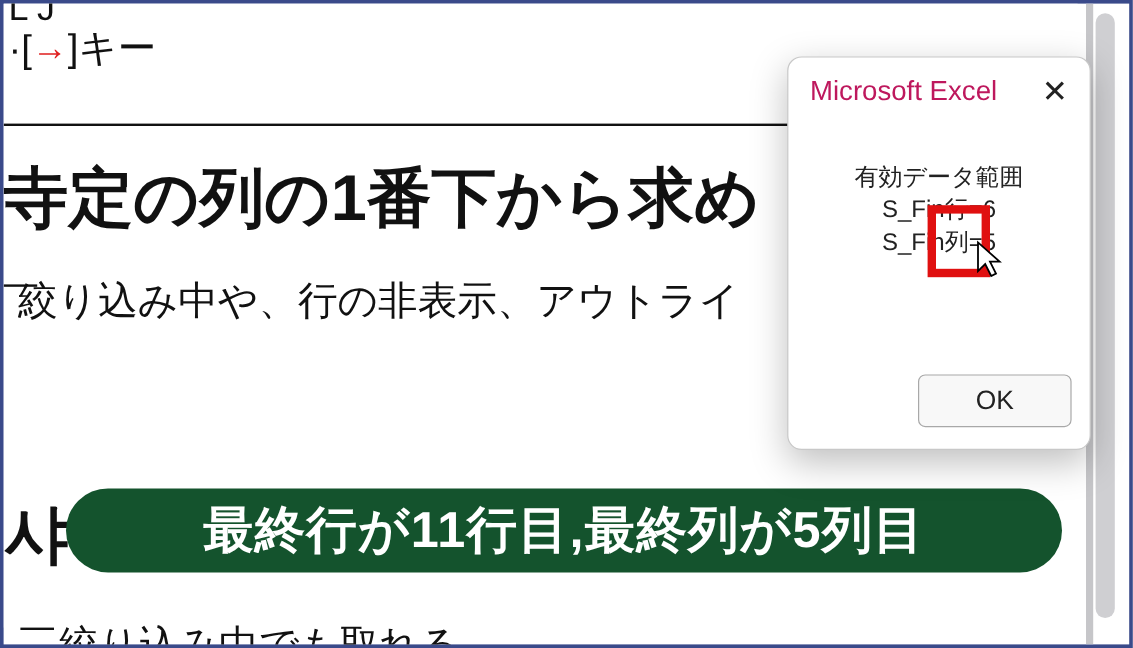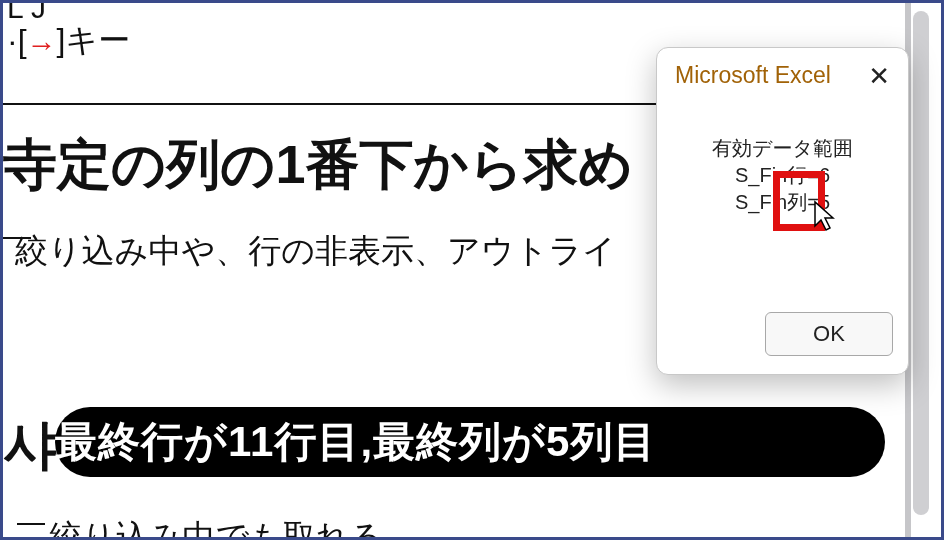--- a/index.html
+++ b/index.html
@@ -96,24 +96,25 @@
     width: 28px;
     height: 2px;
     background: #111;
   }
   .caption-bar {
     position: absolute;
     left: 52px;
     top: 404px;
     width: 830px;
     height: 70px;
-    background: #000000;
+    background: #14532d;
     border-radius: 36px;
     display: flex;
     align-items: center;
+    justify-content: center;
   }
   .caption-text {
     font-size: 42px;
     font-weight: 800;
     color: #fff;
     letter-spacing: 1px;
     white-space: nowrap;
   }
   .dialog {
     position: absolute;
@@ -129,21 +130,21 @@
     z-index: 50;
   }
   .dialog-header {
     display: flex;
     align-items: center;
     justify-content: space-between;
     margin-bottom: 46px;
   }
   .dialog-title {
     font-size: 23px;
-    color: #a16207;
+    color: #be185d;
   }
   .dialog-close {
     font-size: 26px;
     color: #222;
     line-height: 1;
     cursor: pointer;
   }
   .dialog-body {
     font-size: 20px;
     color: #222;

